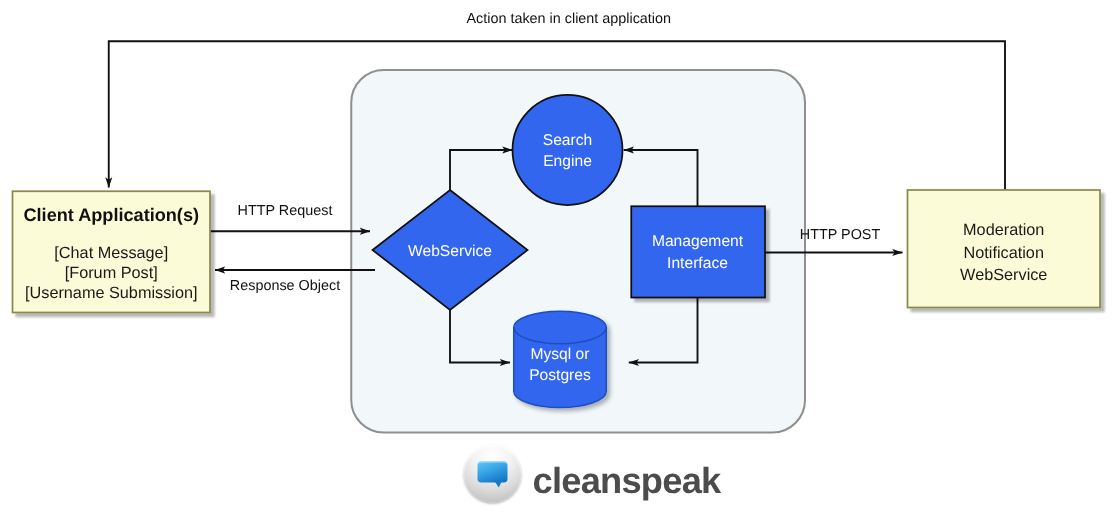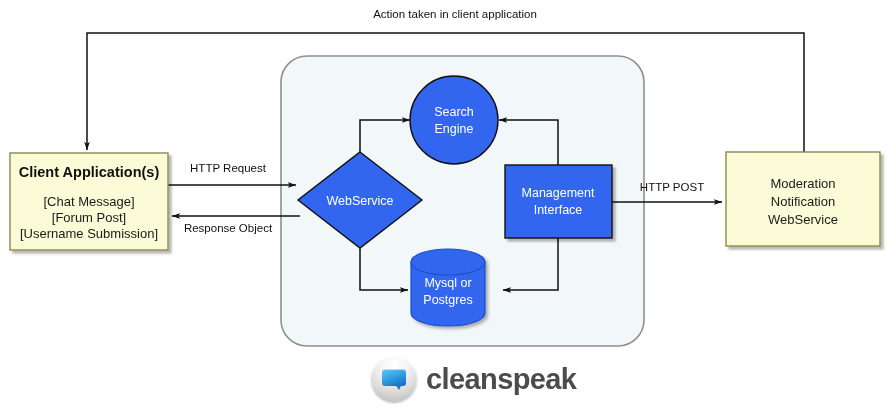--- a/index.html
+++ b/index.html
@@ -15,21 +15,21 @@
   
   .lbl{font-family:"Liberation Sans", sans-serif;fill:#1a1a1a;}
   .edge-label{font-size:11.5px;fill:#111;}
   .node-text-blue{font-size:12.5px;fill:#ffffff;font-family:"Liberation Sans", sans-serif;}
   .node-text-dark{font-size:13px;fill:#1a1a1a;font-family:"Liberation Sans", sans-serif;}
   .node-title-dark{font-size:14.5px;font-weight:bold;fill:#111;font-family:"Liberation Sans", sans-serif;}
 
   
   #brand{
     position:absolute;left:371px;top:356px;
-    display:flex;align-items:center;gap:9px;
+    display:flex;align-items:flex-end;gap:9px;
   }
   #brand-badge{
     width:46px;height:46px;border-radius:50%;
     background:
       radial-gradient(circle at 50% 18%, #ffffff 0%, #f3f3f3 34%, #dcdcdc 62%, #c2c2c2 86%, #b2b2b2 100%);
     box-shadow:0 1px 2px rgba(0,0,0,.30), inset 0 1px 1px rgba(255,255,255,.95);
     display:flex;align-items:center;justify-content:center;
     position:relative;
   }
   #brand-bubble{position:relative;width:24px;height:20px;}

